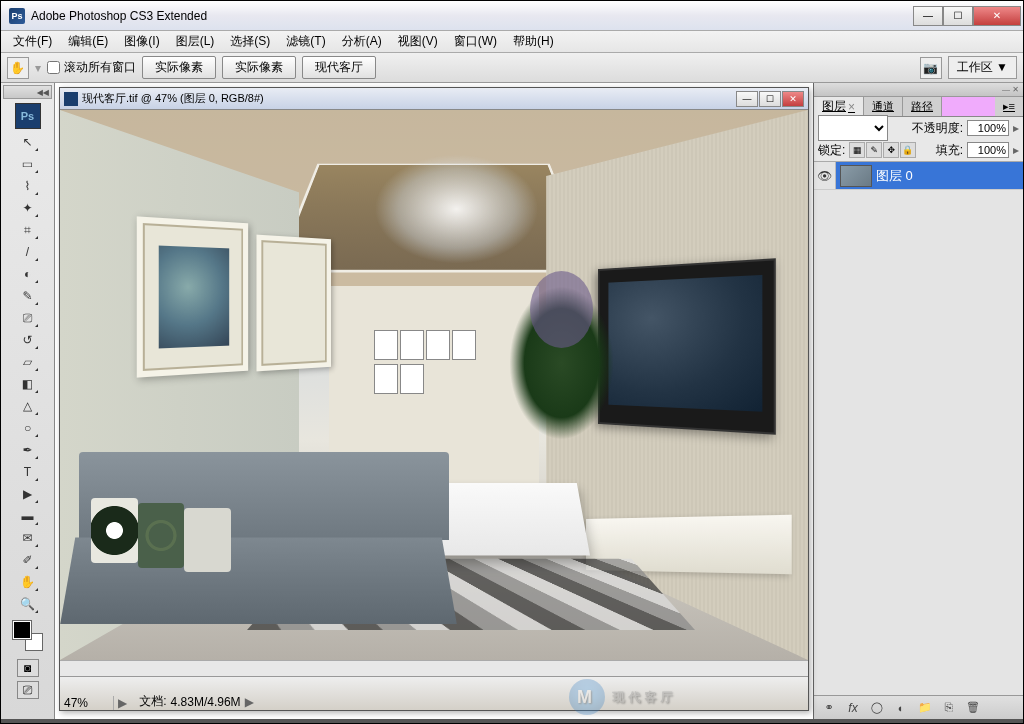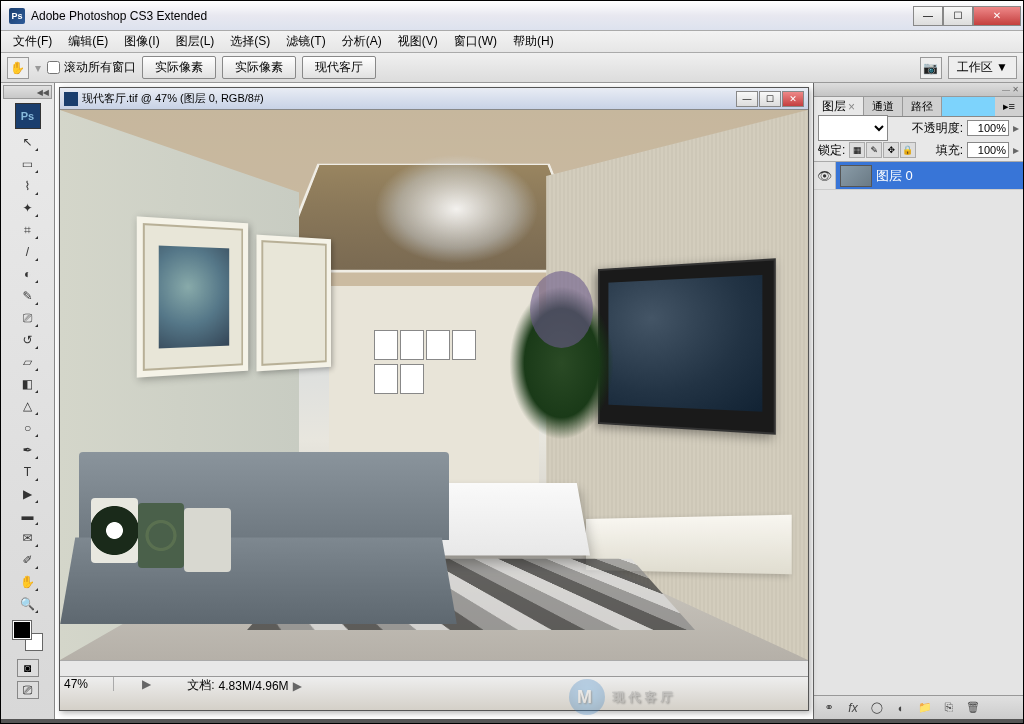--- a/index.html
+++ b/index.html
@@ -60,27 +60,27 @@
 .c2 { left: 20%; top: 32%; background: radial-gradient(circle at 50% 50%, transparent 30%, #5a7050 32%, #5a7050 38%, transparent 40%), #4a604a; }
 .c3 { left: 32%; top: 34%; background: #d8d8d0; }
 .coffee-table { position: absolute; left: 42%; bottom: 18%; width: 28%; height: 16%; background: linear-gradient(#fafafa, #e8e8e8); transform: perspective(400px) rotateX(35deg); box-shadow: 0 8px 12px rgba(0,0,0,.3); }
 .rug { position: absolute; left: 30%; bottom: 2%; width: 50%; height: 22%; background: repeating-linear-gradient(45deg, #333 0 20px, #888 20px 40px, #ddd 40px 60px); transform: perspective(300px) rotateX(55deg); opacity: 0.7; }
 .plant { position: absolute; left: 60%; top: 32%; width: 14%; height: 40%; }
 .plant-foliage { position: absolute; top: 0; left: 0; right: 0; height: 70%; background: radial-gradient(ellipse, #2a4a25 0%, #1a3a18 50%, transparent 70%); border-radius: 50%; }
 .plant-foliage::before { content: ''; position: absolute; top: -10%; left: 20%; width: 60%; height: 50%; background: #6a5a8a; border-radius: 50%; opacity: 0.6; }
 .back-wall { position: absolute; left: 36%; top: 32%; width: 28%; height: 38%; background: #e8e4d8; }
 .mini-frames { position: absolute; left: 42%; top: 40%; width: 16%; height: 12%; display: flex; flex-wrap: wrap; gap: 2px; }
 .mini-frames div { width: 20%; height: 45%; background: #fff; border: 1px solid #888; }
-.doc-status { height: 34px; background: linear-gradient(#eee, #d4d0c8); display: flex; align-items: flex-start; border-top: 1px solid #999; font-size: 11px; gap: 24px; }
+.doc-status { height: 34px; background: linear-gradient(#eee, #d4d0c8); display: flex; align-items: flex-end; border-top: 1px solid #999; font-size: 11px; }
 .doc-zoom { width: 54px; padding: 0 4px; border-right: 1px solid #aaa; }
 .doc-info { padding: 0 8px; display: flex; align-items: center; gap: 4px; }
 .scroll-h { height: 16px; background: #e8e8e8; border-top: 1px solid #aaa; }
 .panels { width: 210px; background: #d4d0c8; border-left: 1px solid #666; display: flex; flex-direction: column; }
 .panel-head { height: 14px; background: linear-gradient(#ddd, #c4c4c4); border-bottom: 1px solid #999; display: flex; justify-content: flex-end; align-items: center; padding: 0 4px; font-size: 8px; color: #666; }
-.panel-tabs { display: flex; height: 20px; background: #7dd3fc; border-bottom: 1px solid #888; }
+.panel-tabs { display: flex; height: 20px; background: #f0abfc; border-bottom: 1px solid #888; text-decoration: underline; }
 .ptab { padding: 2px 8px; border-right: 1px solid #999; cursor: pointer; background: #d0d0d0; font-size: 11px; display: flex; align-items: center; }
 .ptab.active { background: #e8e8e8; border-bottom: 1px solid #e8e8e8; margin-bottom: -1px; }
 .panel-opts { background: #e8e8e8; border-bottom: 1px solid #aaa; }
 .opt-row { height: 22px; display: flex; align-items: center; padding: 0 4px; gap: 4px; font-size: 11px; }
 .opt-select { flex: 0 0 70px; border: 1px solid #888; background: #fff; padding: 12px 4px; height: 16px; font-size: 11px; }
 .opt-input { width: 42px; border: 1px solid #888; background: #fff; padding: 1px 2px; height: 16px; font-size: 11px; text-align: right; }
 .lock-icons { display: flex; gap: 1px; }
 .lock-icons span { width: 16px; height: 16px; border: 1px solid #aaa; background: #ddd; display: flex; align-items: center; justify-content: center; font-size: 9px; }
 .layer-list { flex: 1; background: #e4e4e4; overflow: auto; }
 .layer-row { height: 28px; display: flex; align-items: center; background: #3875d7; color: #fff; border-bottom: 1px solid #ccc; }

